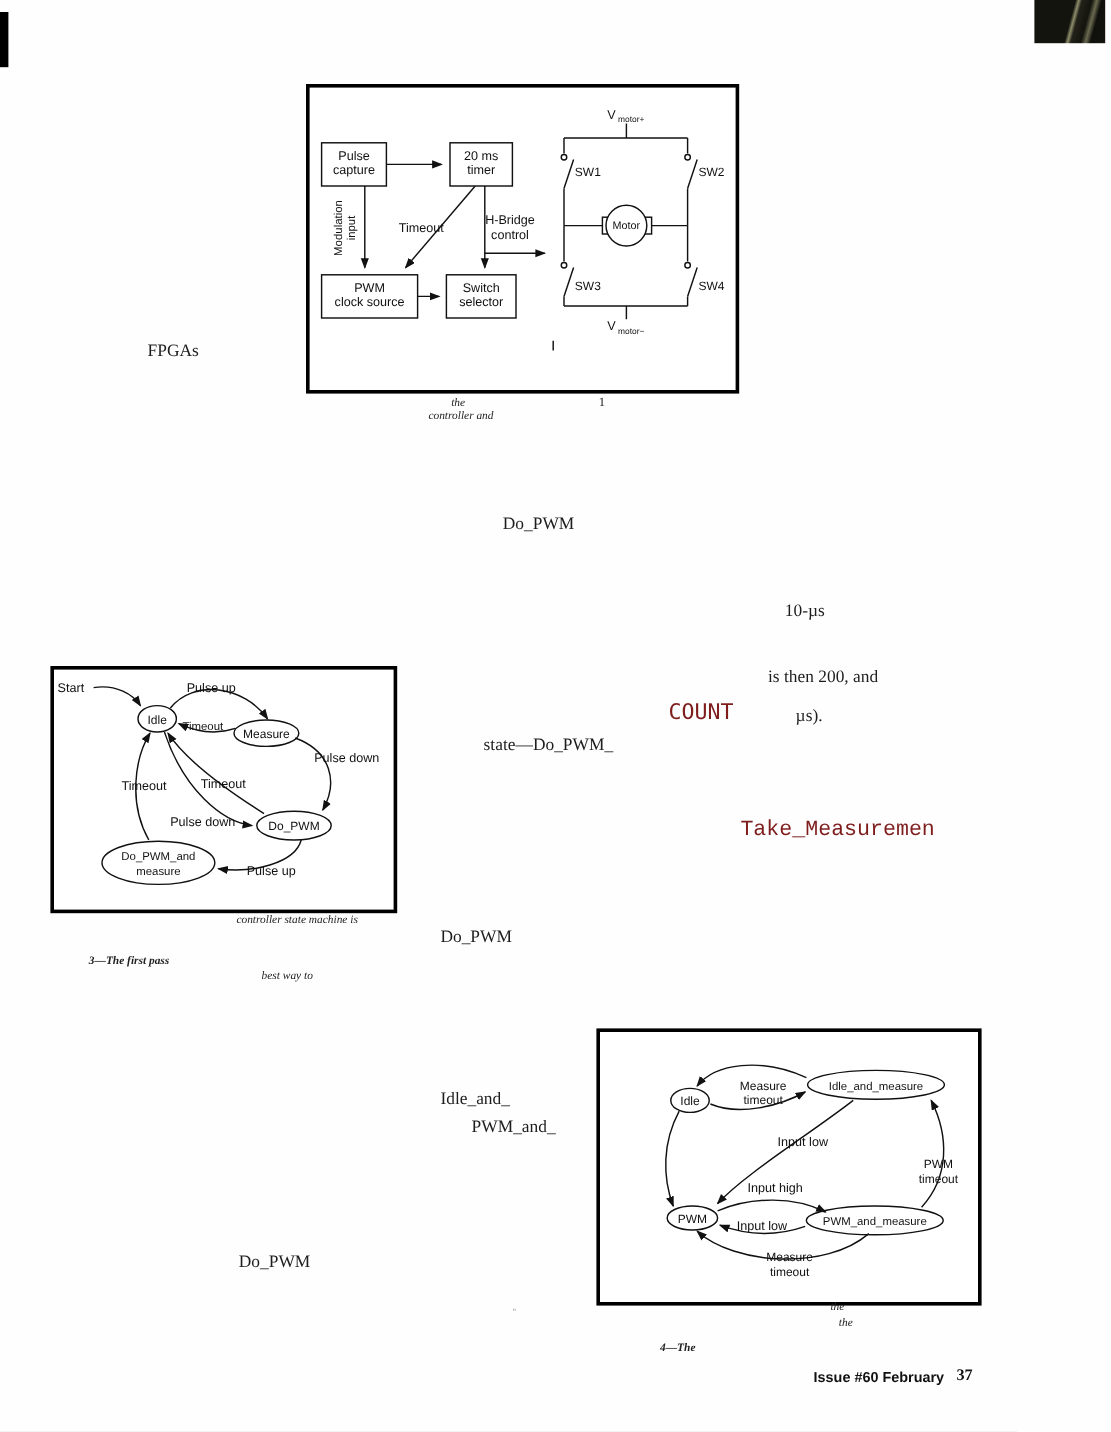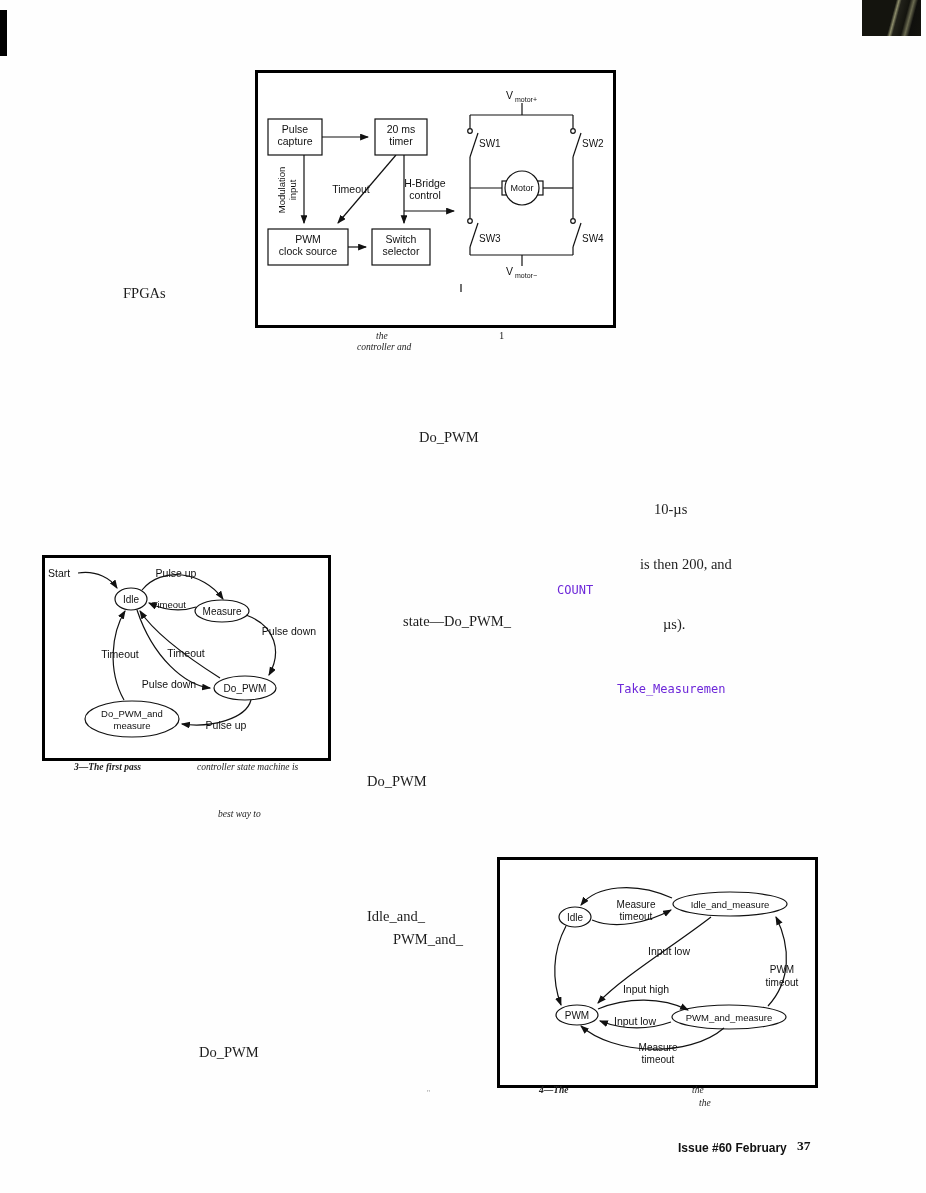--- a/index.html
+++ b/index.html
@@ -2,25 +2,25 @@
 <html><head>
 <meta charset="utf-8">
 <style>
   html,body{margin:0;padding:0;background:#e8e8e8;}
   .page{position:relative;width:926px;height:1193px;background:#fefefe;margin:0 auto;overflow:hidden;
         font-family:"Liberation Serif", serif;color:#1d1d1d;}
   .lbar{position:absolute;left:0;top:10px;width:7px;height:46px;background:#000;}
   .corner-photo{position:absolute;left:862px;top:0;width:59px;height:36px;
         background:linear-gradient(105deg,#14140e 0%,#14140e 50%,#8d8d6b 54%,#22221a 58%,#14140e 70%,#6a6a50 76%,#0f0f0c 82%,#14140e 100%);}
   .frag{position:absolute;font-size:14.5px;white-space:nowrap;}
-  .mono{font-family:"DejaVu Sans Mono", monospace;font-size:12px;color:#6d28d9;}
+  .mono{font-family:"DejaVu Sans Mono", monospace;font-size:18px;color:#7f1d1d;}
   .figbox{position:absolute;border:3px solid #000;background:#fff;}
   .figbox svg{position:absolute;left:0;top:0;}
   .cap{position:absolute;font:italic 9.5px "Liberation Serif", serif;color:#222;white-space:nowrap;}
-  .capb{font-weight:bold;}
+  .capb{font-weight:bold;margin-top:34px;}
   .fignum{position:absolute;font:10.5px "Liberation Serif", serif;color:#222;}
   .footer-issue{position:absolute;left:678px;top:1141px;font:bold 12px "Liberation Sans", sans-serif;color:#111;}
   .footer-page{position:absolute;left:797px;top:1138px;font:bold 13.5px "Liberation Serif", serif;color:#111;}
   .marks{position:absolute;font-size:8px;color:#999;}
   
   .ln{stroke:#111;stroke-width:1.2;fill:none;}
   .bx{stroke:#111;stroke-width:1.2;fill:#fff;}
   .el{stroke:#111;stroke-width:1.2;fill:#fff;}
   .bt{font:10.5px "Liberation Sans", sans-serif;fill:#111;text-anchor:middle;}
   .bt9{font-size:9.5px;}
@@ -190,32 +190,32 @@
       <text class="bt" x="135" y="165">Input low</text>
       <text class="bt bt10" x="158" y="191">Measure</text>
       <text class="bt bt10" x="158" y="203">timeout</text>
 
       <text class="bt bt10" x="75" y="61">Idle</text>
       <text class="bt bt9" x="230" y="48">Idle_and_measure</text>
       <text class="bt bt10" x="77" y="159">PWM</text>
       <text class="bt bt9" x="229" y="161">PWM_and_measure</text>
     </svg>
   </div>
-  <div class="cap capb" style="left:539px;top:1085px;">4—The</div>
+  <div class="cap capb" style="left:550px;top:1085px;">4—The</div>
   <div class="cap" style="left:692px;top:1085px;">the</div>
   <div class="cap" style="left:699px;top:1098px;">the</div>
 
   <div class="frag" style="left:95px;top:285px;margin-left:28px;">FPGAs</div>
   <div class="frag" style="left:419px;top:429px;">Do_PWM</div>
   <div class="frag" style="left:654px;top:501px;">10-µs</div>
   <div class="frag" style="left:640px;top:556px;">is then 200, and</div>
   <div class="frag mono" style="left:557px;top:583px;">COUNT</div>
-  <div class="frag" style="left:663px;top:616px;text-align:right;">µs).</div>
+  <div class="frag" style="left:663px;top:589px;text-align:right;">µs).</div>
   <div class="frag" style="left:403px;top:613px;">state—Do_PWM_</div>
-  <div class="frag mono" style="left:617px;top:682px;">Take_Measuremen</div>
+  <div class="frag mono" style="left:617px;top:682px;font-family:Liberation Mono, monospace;">Take_Measuremen</div>
   <div class="frag" style="left:367px;top:773px;">Do_PWM</div>
   <div class="frag" style="left:367px;top:908px;">Idle_and_</div>
   <div class="frag" style="left:393px;top:931px;">PWM_and_</div>
   <div class="frag" style="left:199px;top:1044px;">Do_PWM</div>
   <div class="marks" style="left:427px;top:1089px;">''</div>
 
   <div class="footer-issue">Issue #60 February</div>
   <div class="footer-page">37</div>
 
 </div>

